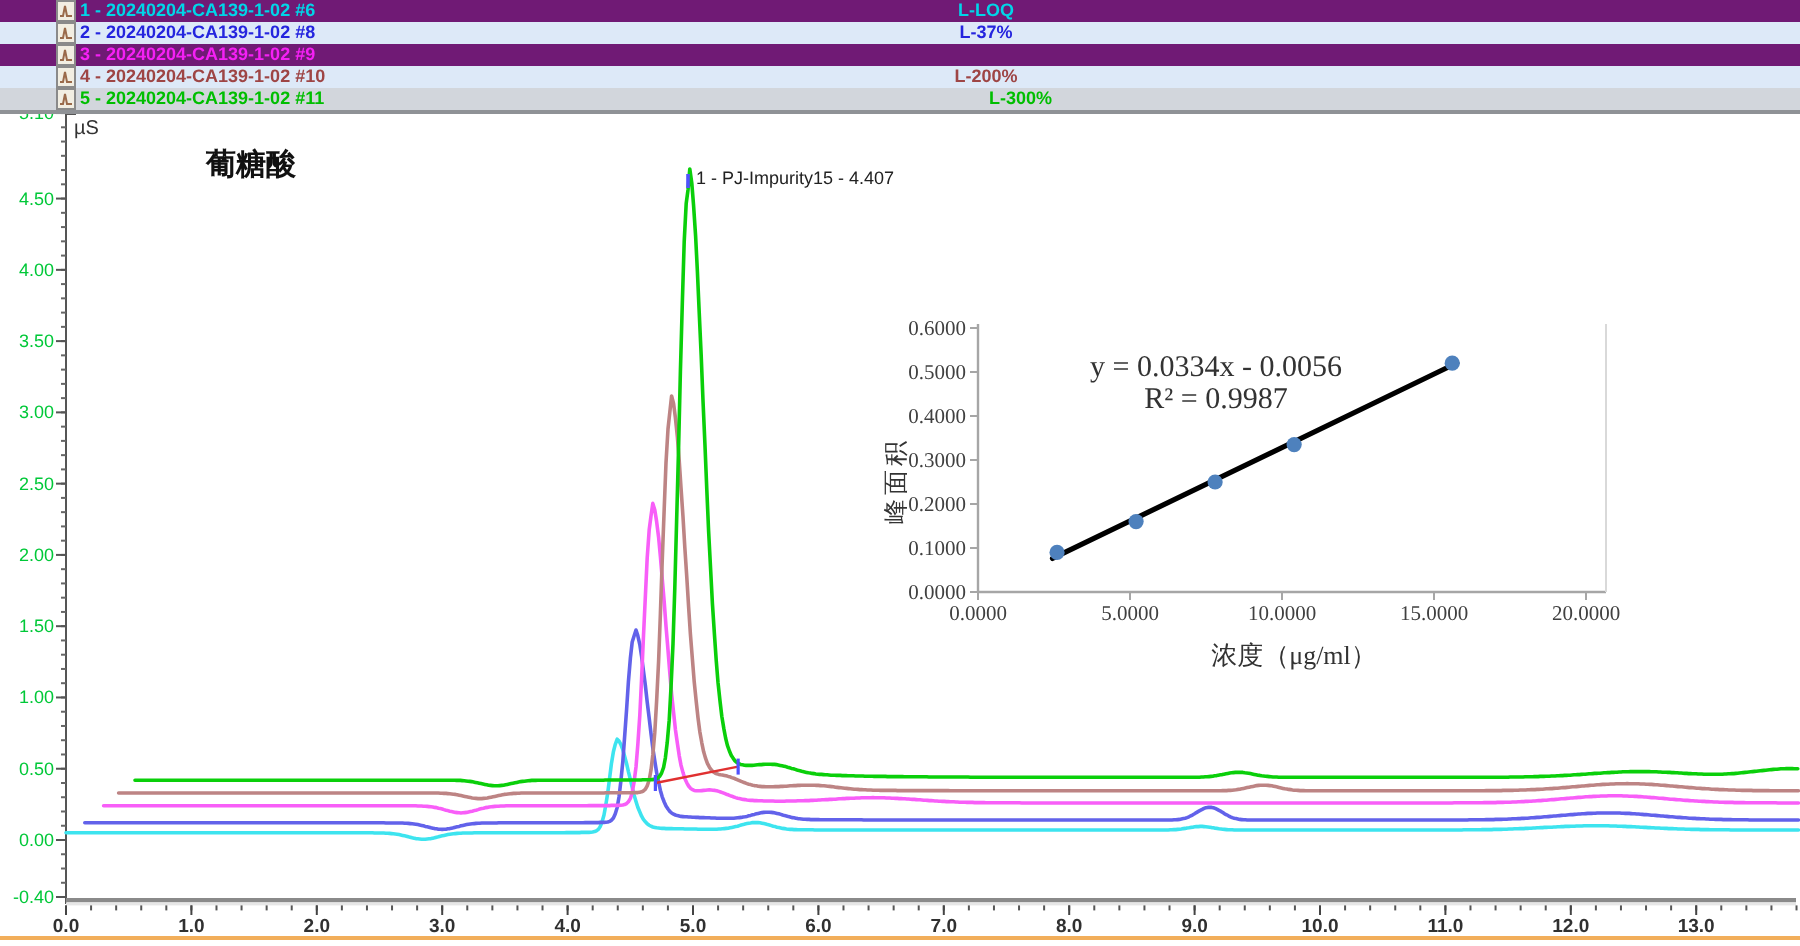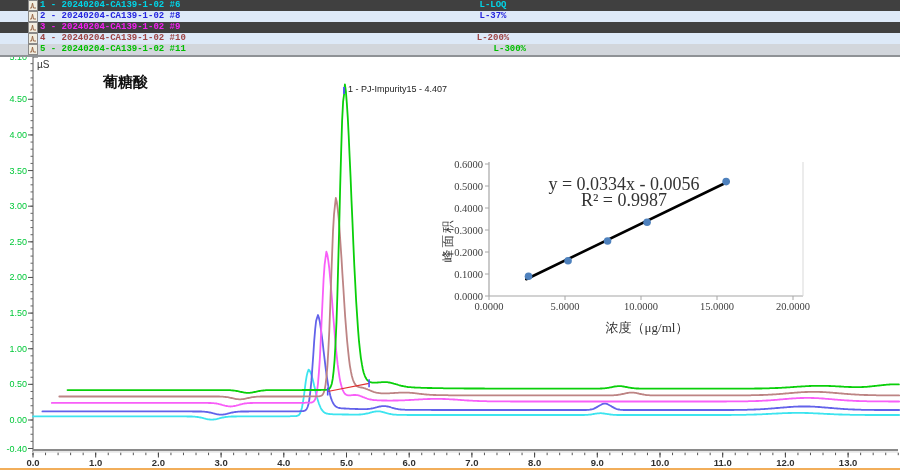--- a/index.html
+++ b/index.html
@@ -1,36 +1,36 @@
 <!DOCTYPE html>
 <html><head>
 <meta charset="utf-8">
 <style>
   html,body{margin:0;padding:0;}
   body{width:900px;height:473px;position:relative;overflow:hidden;background:#fff;
        font-family:"Liberation Sans",sans-serif;}
   
-  .header{position:absolute;left:0;top:0;width:900px;height:55px;background:#404040;
-          border-bottom:2px solid #8f9296;z-index:3;font-family:Liberation Mono, monospace;}
+  .header{position:absolute;left:0;top:0;width:900px;height:55px;background:#701a75;
+          border-bottom:2px solid #8f9296;z-index:3;}
   .legend-row{position:relative;height:11px;line-height:11px;font-size:9px;font-weight:bold;
               white-space:nowrap;}
   .legend-row.alt{background:#DDE9F8;padding-left:48px;}
   .legend-row.selected{background:#D2D6DC;}
   .doc-icon{position:absolute;left:28px;top:0px;width:10px;height:11px;}
   .leg-label{position:absolute;left:40px;top:0;}
   .leg-level{position:absolute;left:460px;width:66px;text-align:center;top:0;}
   
   #plot{position:absolute;left:0;top:0;z-index:1;}
   .overlay-text{position:absolute;z-index:2;}
   .unit{left:37px;top:59px;font-size:10px;color:#333;}
   .compound{left:55px;top:73px;font-size:15px;font-weight:bold;color:#111;
             font-family:"Liberation Sans",sans-serif;margin-left:48px;}
   .peak-label{left:348px;top:84px;font-size:9px;color:#222;}
-  .eq{left:488px;top:176px;width:240px;text-align:center;font-size:18px;line-height:16px;
-      color:#333;font-family:"Liberation Serif",serif;padding-left:16px;}
+  .eq{left:488px;top:176px;width:240px;text-align:center;font-size:15px;line-height:16px;
+      color:#333;font-family:"Liberation Serif",serif;}
   .inset-ylab{left:440px;top:262px;font-size:12.5px;color:#333;
       font-family:"Liberation Serif",serif;transform:rotate(-90deg);transform-origin:0 0;
       white-space:nowrap;letter-spacing:2px;}
   .inset-xlab{left:547px;top:319px;width:200px;text-align:center;font-size:13px;color:#333;
       font-family:Liberation Serif, serif;}
   .bottom-line{position:absolute;left:0;top:468px;width:900px;height:2px;background:#F2AE5A;z-index:2;}
 </style>
 </head>
 <body>
 

